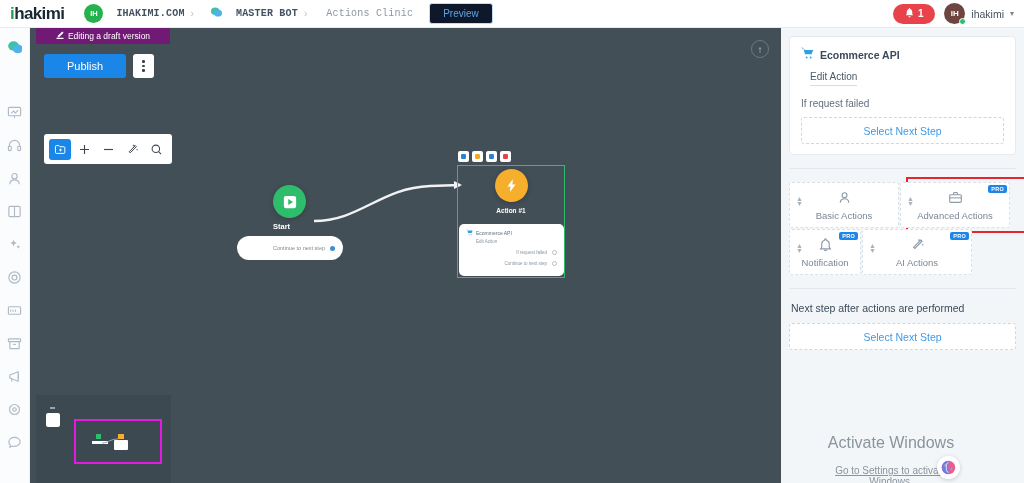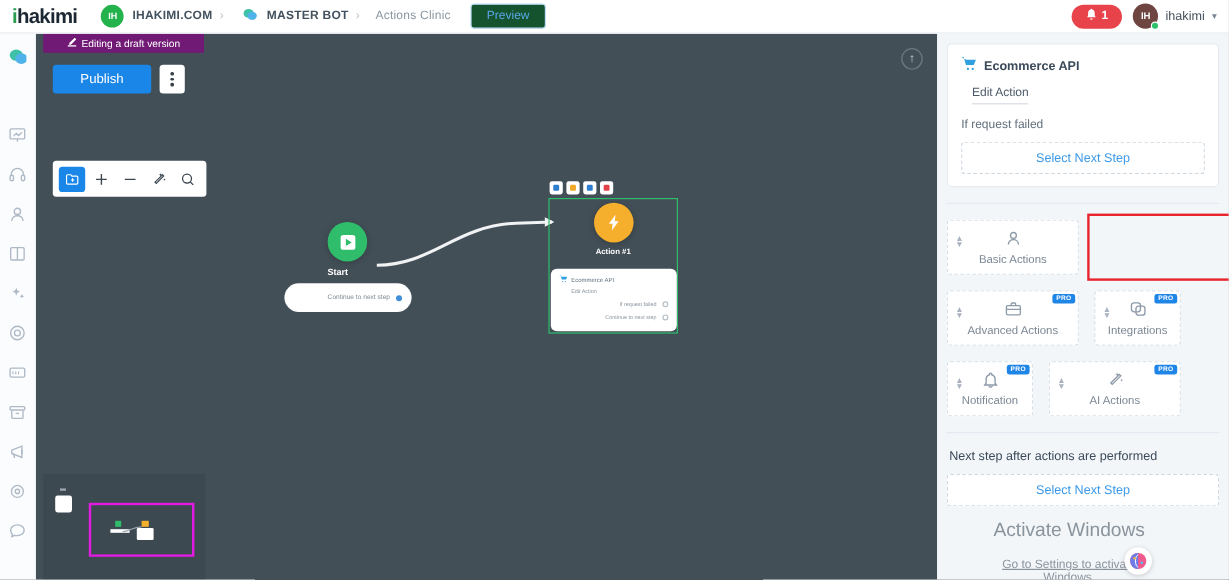--- a/index.html
+++ b/index.html
@@ -18,28 +18,28 @@
     background: #ffffff; border-bottom: 1px solid #e8ecf1;
     display: flex; align-items: center; padding: 0 10px; z-index: 30;
   }
   .logo { font-size: 17px; font-weight: bold; color: #1b2733; letter-spacing: -0.6px; }
   .logo .dot { color: #2a9d4f; }
   .hdr-avatar {
     width: 19px; height: 19px; border-radius: 50%;
     background: #24b24c; color: #fff; font-size: 7.5px; font-weight: bold;
     display: flex; align-items: center; justify-content: center; margin-left: 20px;
   }
-  .crumb { font-size: 10px; color: #5a6a7a; margin-left: 7px; letter-spacing: .2px; }
+  .crumb { font-size: 10px; color: #5a6a7a; margin-left: 13px; letter-spacing: .2px; font-family: Liberation Mono, monospace; }
   .crumb.bold { font-weight: bold; color: #44525f; }
   .crumb.muted { color: #8a97a3; }
   .sep { color: #b9c3cd; margin: 0 6px; font-size: 10px; }
   .bubble-ico { display: inline-block; margin-left: 10px; vertical-align: middle; }
   .preview-btn {
     margin-left: 16px; border: 1px solid #bfdcf5; border-radius: 3px;
-    color: #5ba7e8; font-size: 10px; padding: 4px 13px; background: #14532d; cursor: pointer;
+    color: #5ba7e8; font-size: 10px; padding: 4px 13px; background: #0f172a; cursor: pointer;
   }
   .hdr-right { margin-left: auto; display: flex; align-items: center; gap: 9px; }
   .notif {
     background: #e8424a; border-radius: 11px; height: 20px; min-width: 42px;
     display: flex; align-items: center; justify-content: center; gap: 4px;
     color: #fff; font-size: 10px; font-weight: bold; padding: 0 9px; cursor: pointer;
   }
   .user-wrap { display: flex; align-items: center; gap: 6px; cursor: pointer; }
   .user-av {
     position: relative; width: 21px; height: 21px; border-radius: 50%;
@@ -188,21 +188,21 @@
     border-bottom: 1px solid #d5dde4; padding-bottom: 3px; cursor: pointer;
   }
   .fail-label { font-size: 10px; color: #62707d; margin-top: 12px; }
   .dashed-box {
     margin-top: 8px; border: 1px dashed #cfd8e0; border-radius: 3px;
     height: 27px; display: flex; align-items: center; justify-content: center;
     color: #3d9ae8; font-size: 10.5px; cursor: pointer; background: #fff;
   }
   .divider { height: 1px; background: #e3e9ef; margin: 13px 0; }
 
-  .grid { display: flex; flex-wrap: wrap; gap: 13px; position: relative; }
+  .grid { display: flex; flex-wrap: wrap; gap: 1px; position: relative; }
   .tile {
     position: relative; border: 1px dashed #d9e1e8; border-radius: 3px;
     background: #fff; height: 46px; padding-top: 6px; cursor: pointer;
   }
   .tile.w2 { width: 110px; }
   .tile.w3 { width: 72px; }
   .t-icon { display: flex; align-items: center; justify-content: center; height: 17px; color: #8d9aa8; }
   .t-label { text-align: center; font-size: 9.5px; color: #7b8794; margin-top: 4px; }
   .t-handle {
     position: absolute; left: 6px; top: 13px; color: #a8b3bf; font-size: 7px; line-height: 5px;
@@ -531,31 +531,20 @@
               <path d="M1.8 8.4h12.4" stroke="#8d9aa8" stroke-width="1.1"></path>
             </svg>
           </div>
           <div class="t-label">Advanced Actions</div>
         </div>
         <div class="tile w3">
           <div class="t-handle">▲<br>▼</div>
           <div class="pro">PRO</div>
           <div class="t-icon">
             <svg width="15" height="15" viewBox="0 0 16 16" fill="none" stroke="none">
-              <rect x="2" y="2.5" width="8" height="8" rx="2.2" fill="none" stroke="#8d9aa8" stroke-width="1.2"></rect>
-              <rect x="6" y="5.5" width="8" height="8" rx="2.2" fill="none" stroke="#8d9aa8" stroke-width="1.2"></rect>
-            </svg>
-          </div>
-          <div class="t-label">Integrations</div>
-        </div>
-        <div class="tile w3">
-          <div class="t-handle">▲<br>▼</div>
-          <div class="pro">PRO</div>
-          <div class="t-icon">
-            <svg width="15" height="15" viewBox="0 0 16 16" fill="none" stroke="none">
               <path d="M8 2a1 1 0 00-1 1v.5A4.2 4.2 0 004 7.6V11l-1.2 1.6h10.4L12 11V7.6A4.2 4.2 0 009 3.5V3a1 1 0 00-1-1z" fill="none" stroke="#8d9aa8" stroke-width="1.2"></path>
               <path d="M6.5 13.5a1.6 1.6 0 003 0" fill="none" stroke="#8d9aa8" stroke-width="1.2"></path>
             </svg>
           </div>
           <div class="t-label">Notification</div>
         </div>
         <div class="tile w2">
           <div class="t-handle">▲<br>▼</div>
           <div class="pro">PRO</div>
           <div class="t-icon">

